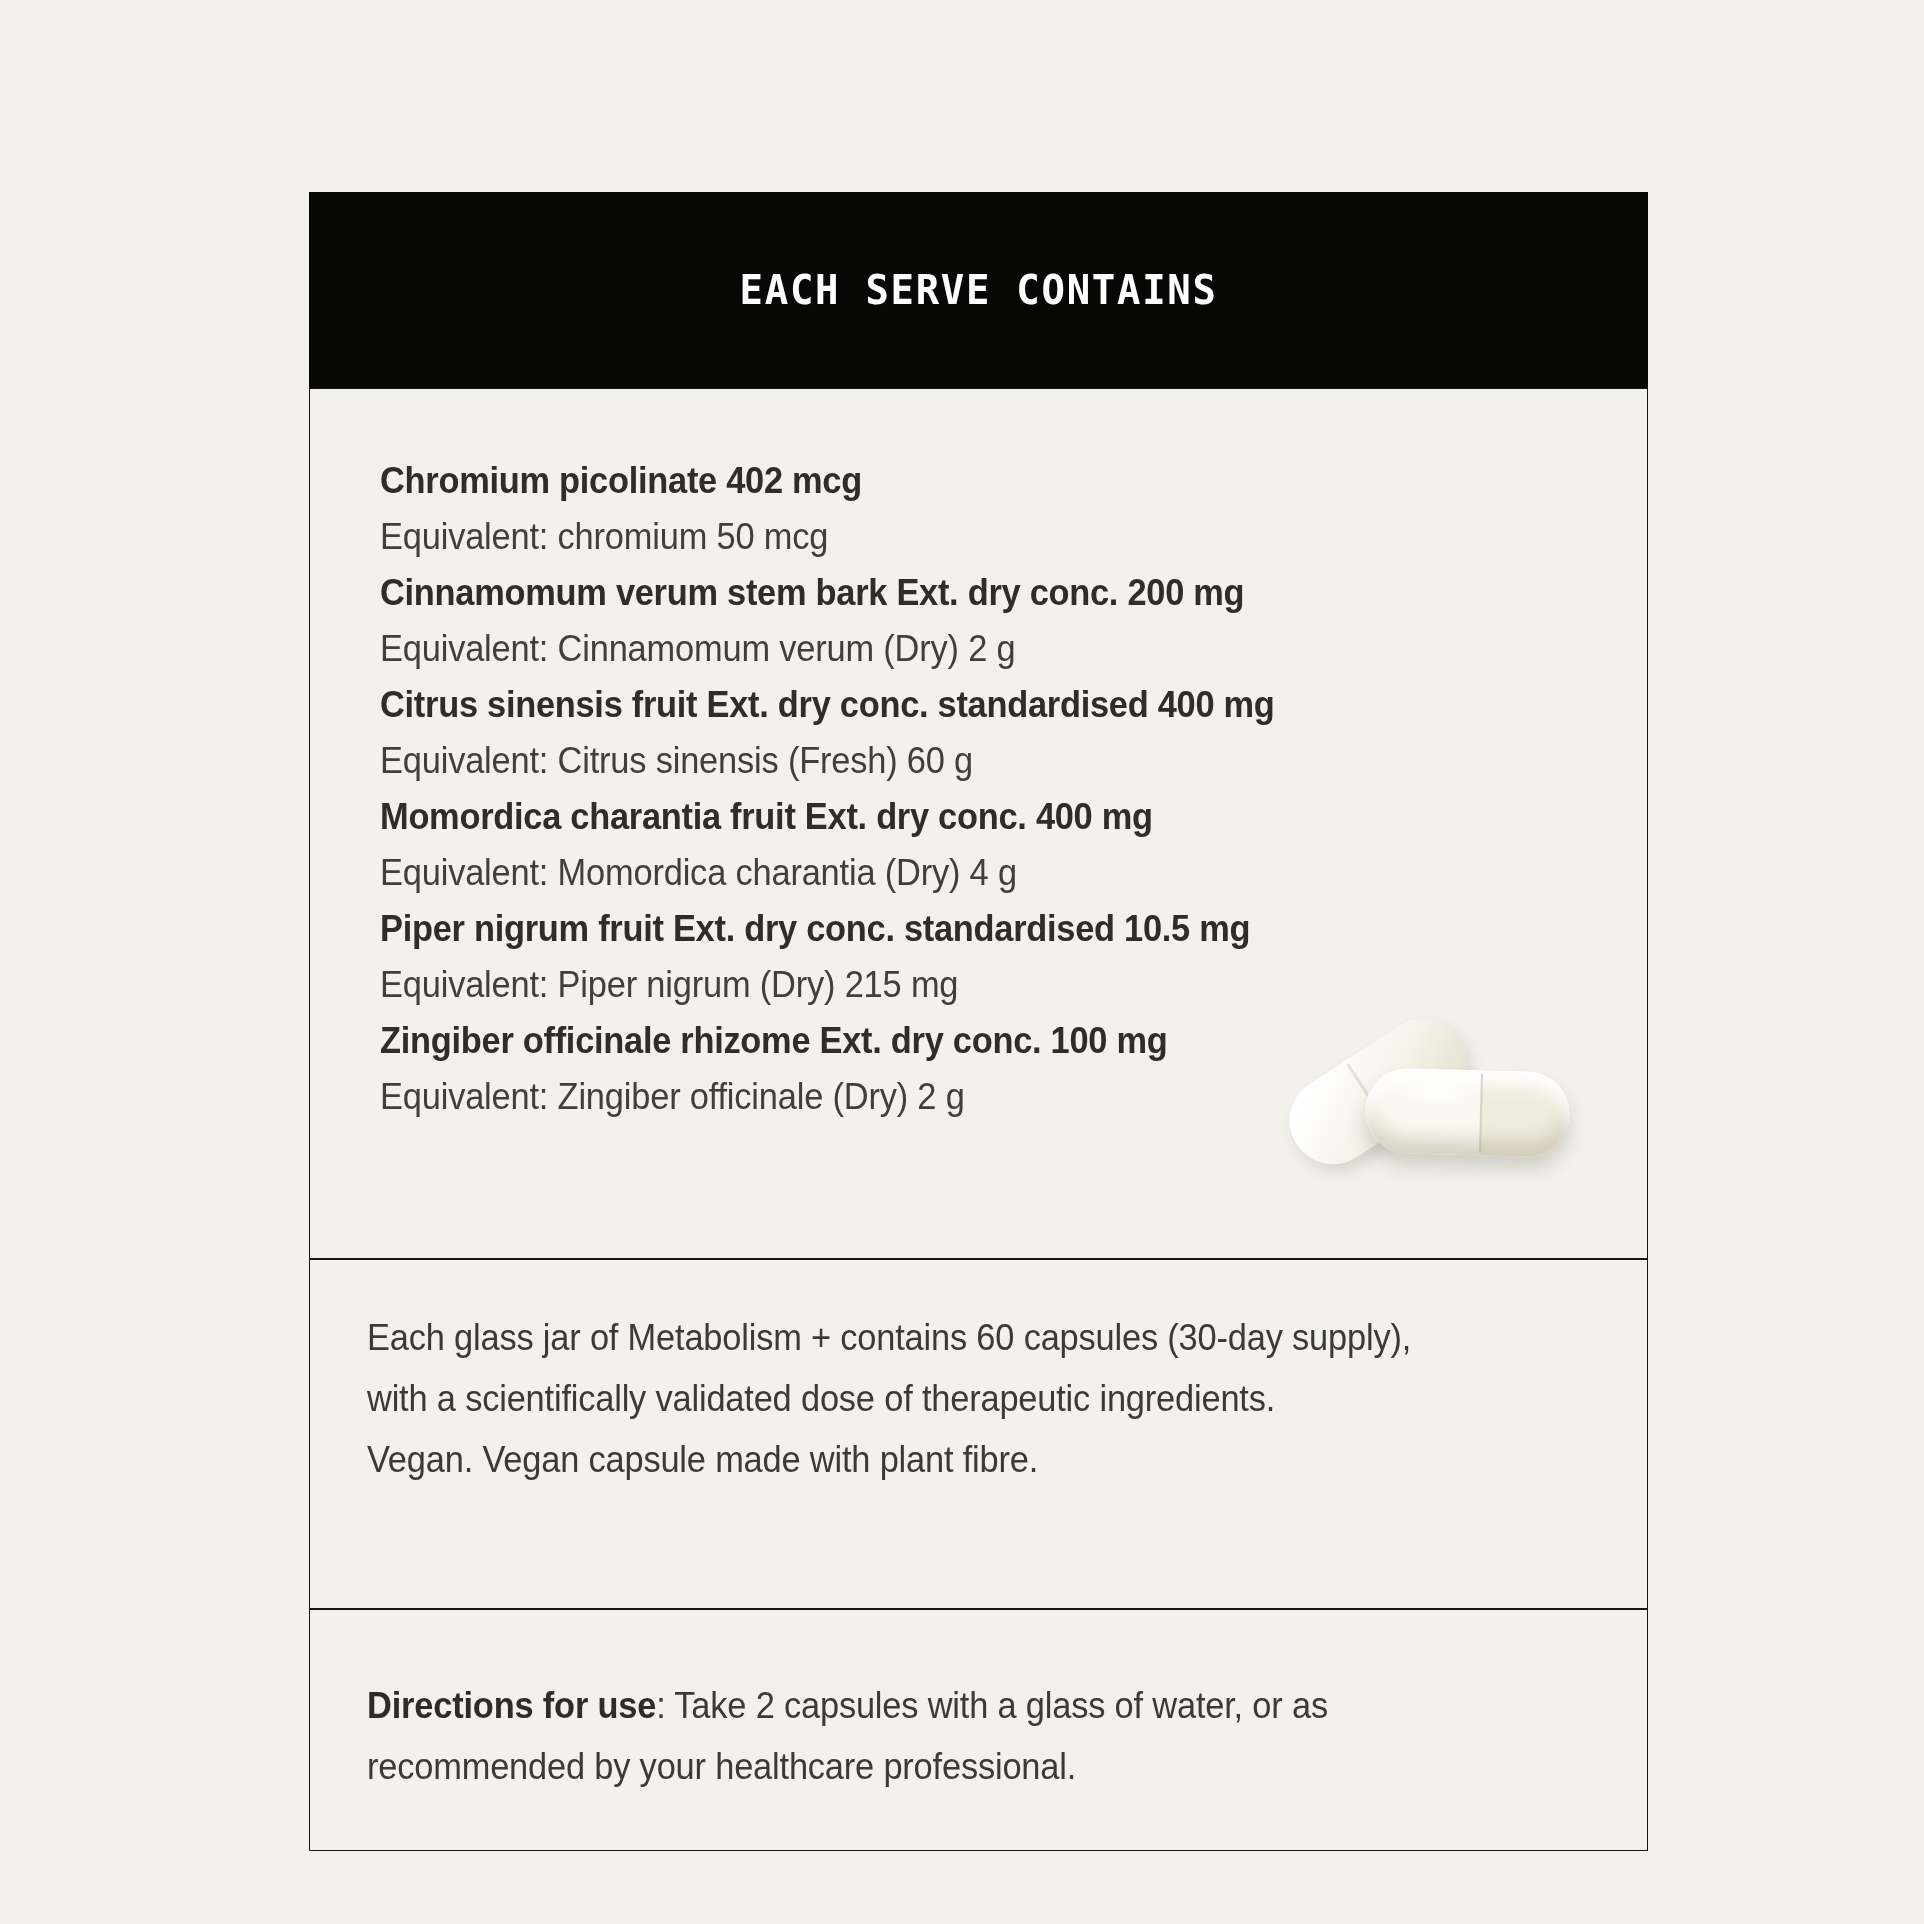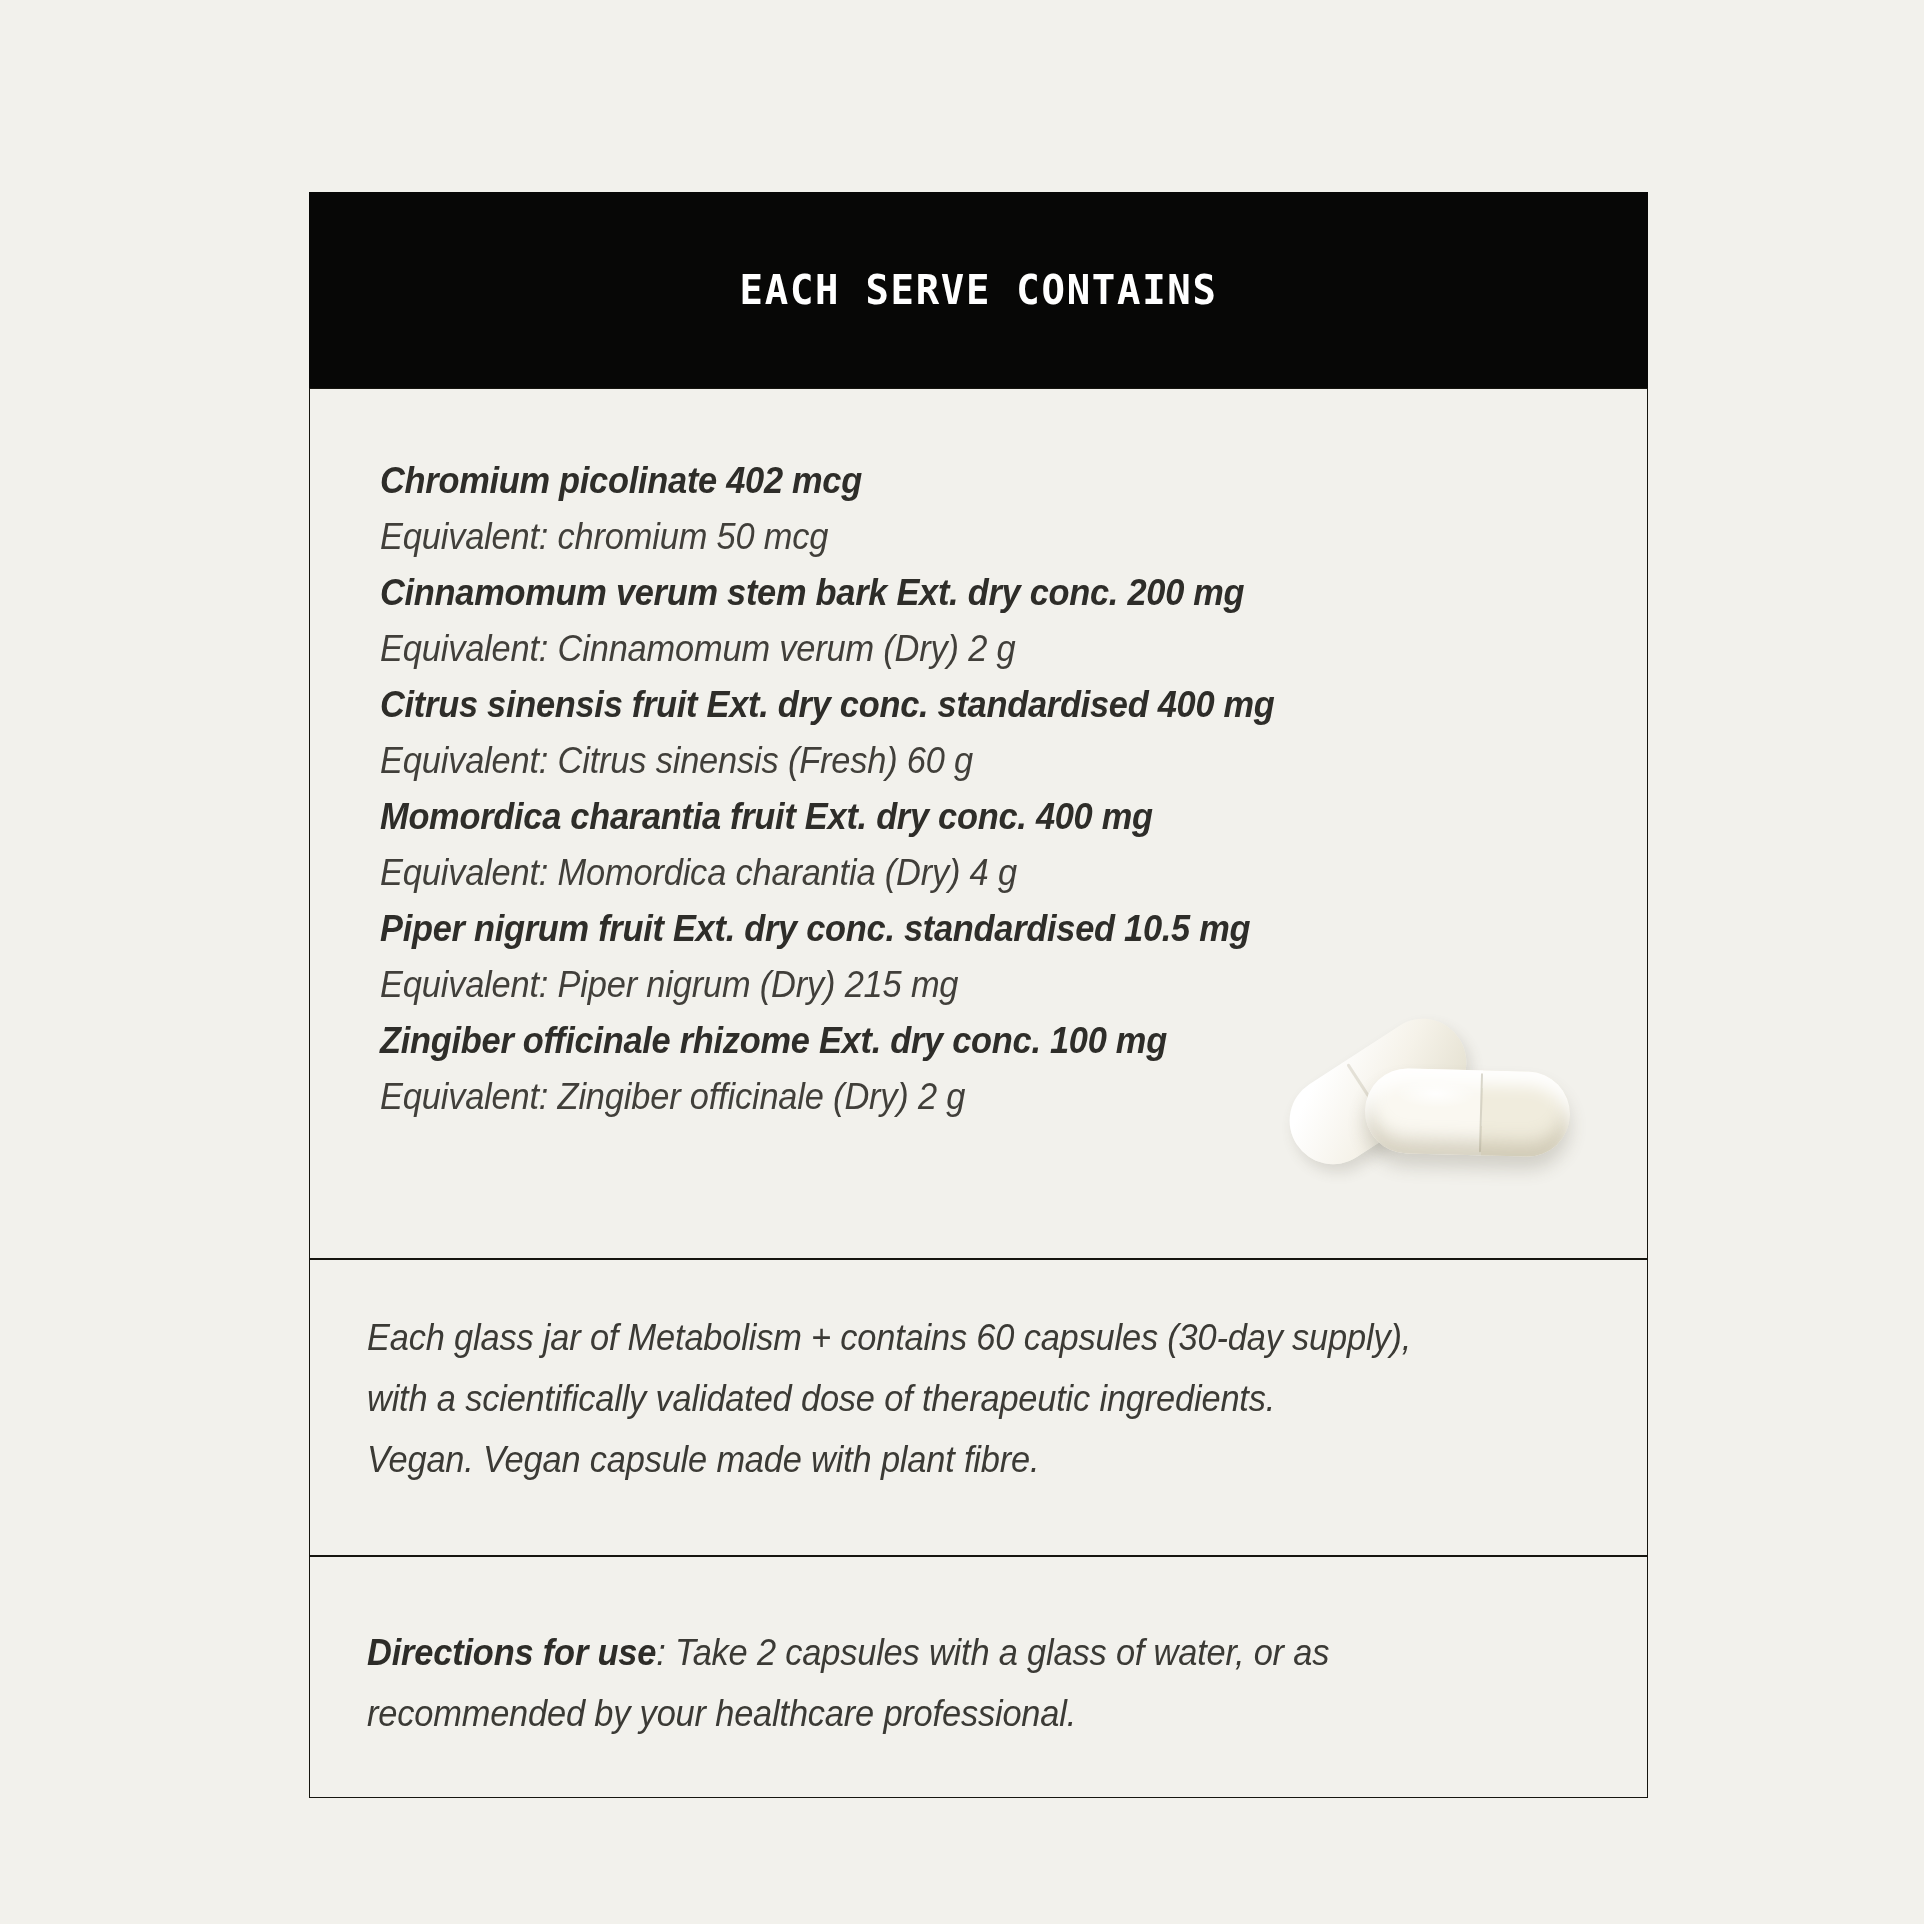--- a/index.html
+++ b/index.html
@@ -36,29 +36,28 @@
     font-size: 41px;
     letter-spacing: 1.8px;
     transform: scaleX(0.95);
     white-space: nowrap;
   }
 
   .sec {
     box-sizing: border-box;
     border: 1.8px solid #16150f;
     background: transparent;
-    font-style: italic;
   }
   .sec-ingredients {
     height: 872px;
     padding: 64px 0 0 70px;
     position: relative;
   }
   .sec-jar {
-    height: 299px;
+    height: 352px;
     margin-top: -1.8px;
     padding: 48px 0 0 57px;
   }
   .sec-directions {
     height: 243px;
     margin-top: -1.8px;
     padding: 66px 0 8px 57px;
   }
 
   .cond {

